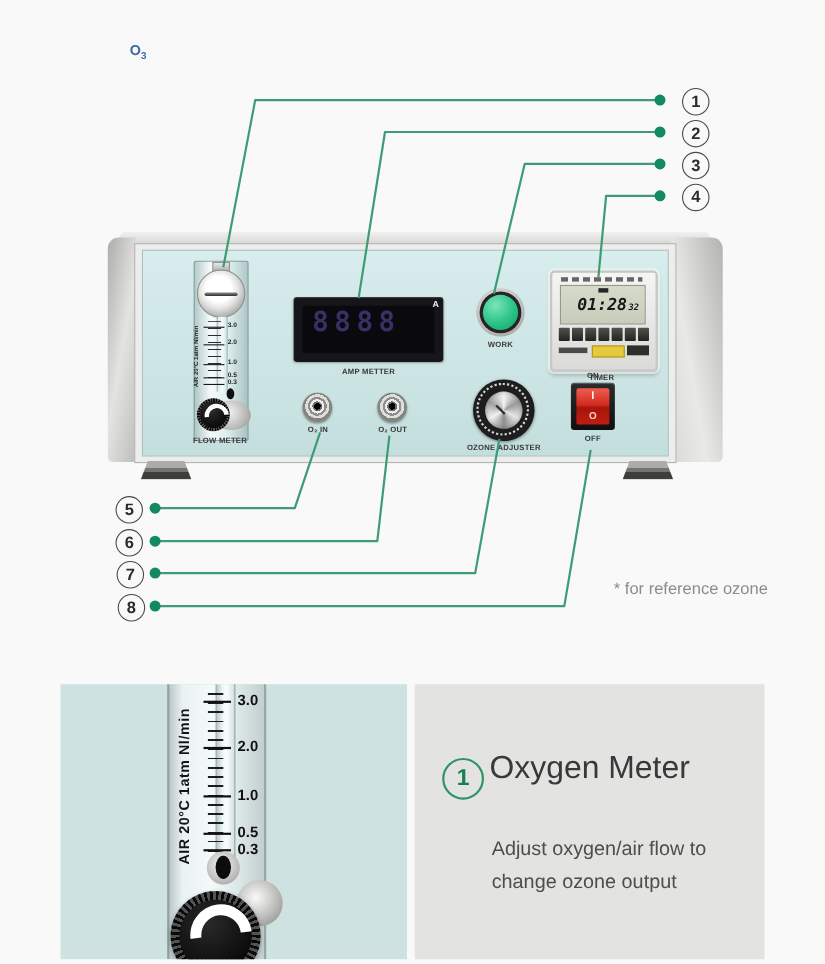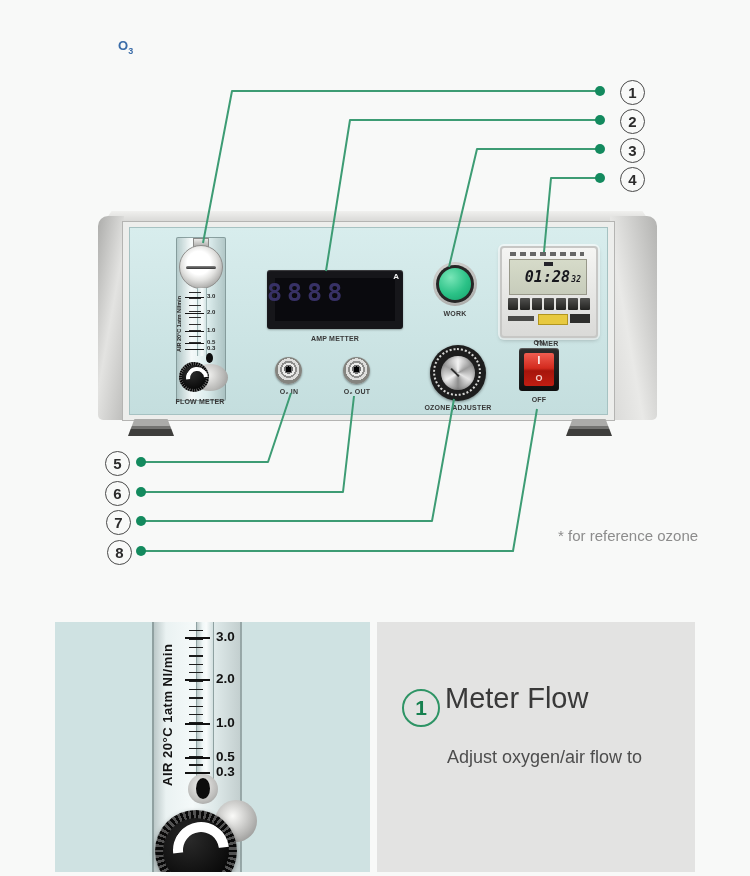--- a/index.html
+++ b/index.html
@@ -47,21 +47,21 @@
   .fm-knob{left:179px;top:362px;width:30px;height:30px;border-radius:50%;z-index:2;
            background:repeating-conic-gradient(#0a0a0a 0 5deg,#4f4f4f 5deg 10deg);}
   .fm-knob-in{position:absolute;left:3px;top:3px;width:24px;height:24px;border-radius:50%;
            background:radial-gradient(circle at 40% 32%,#2d2d2d,#0b0b0b 72%);}
   .fm-cres{position:absolute;left:7px;top:5px;width:14px;height:14px;border-radius:50%;
            border:4px solid transparent;border-top-color:#fff;border-left-color:#fff;transform:rotate(38deg);}
   
   .amp-bezel{left:267px;top:270px;width:136px;height:59px;background:#16161a;border-radius:3px;
              box-shadow:inset 0 1px 1px rgba(255,255,255,.18),0 1px 2px rgba(0,0,0,.3);}
   .amp-screen{position:absolute;left:8px;top:8px;width:120px;height:43px;background:#0a0a0e;}
-  .amp-digits{position:absolute;left:0;top:8px;width:114px;
+  .amp-digits{position:absolute;left:0;top:8px;width:114px;text-align:center;
               font-family:"DejaVu Sans Mono",monospace;font-weight:bold;font-size:25px;
               color:#373165;letter-spacing:5px;}
   .amp-unit{position:absolute;right:4px;top:2px;color:#f2f2f2;font-size:8px;font-weight:bold;}
   
   .conn{width:27px;height:27px;border-radius:50%;box-shadow:0 1px 2px rgba(0,0,0,.4);
         background:radial-gradient(circle at 50% 46%,#000 0 3px,#6f6f6f 3px 4.5px,#ececea 4.5px 6.5px,#8e8e8c 6.5px 8.5px,#dededc 8.5px 11px,#84847f 11px 13.5px);}
   
   .work-outer{left:433px;top:262px;width:44px;height:44px;border-radius:50%;
               background:radial-gradient(circle at 45% 38%,#f4f4f2,#bdbdbb 60%,#8f8f8d);}
   .work-dark{position:absolute;left:3px;top:3px;width:38px;height:38px;border-radius:50%;background:#262626;}
@@ -291,17 +291,18 @@
     <div class="dfm-float"></div>
     <div class="dfm-ring"></div>
     <div class="dfm-knob">
       <div class="dfm-knob-in"></div>
       <div class="dfm-cres"></div>
     </div>
   </div>
 
   <div class="abs dpanel-r">
     <div class="badge">1</div>
-    <div class="dtitle" style="top:58px;">Meter Flow</div>
-    <div class="ddesc" style="top:122px;">Adjust oxygen/air flow to</div>
+    <div class="dtitle" style="top:58px;">Oxygen Meter</div>
+    <div class="ddesc" style="top:136px;">Adjust oxygen/air flow to</div>
+    <div class="ddesc" style="top:166px;">change ozone output</div>
   </div>
 
 </div>
 
 </body></html>

